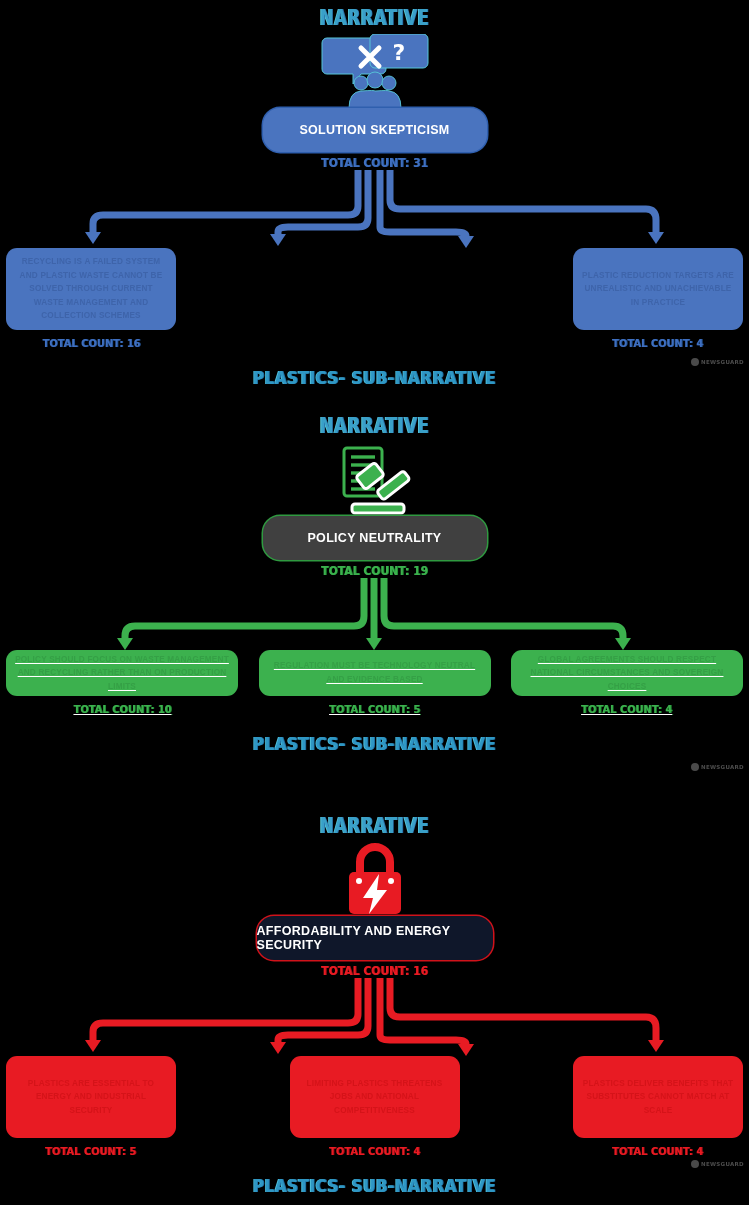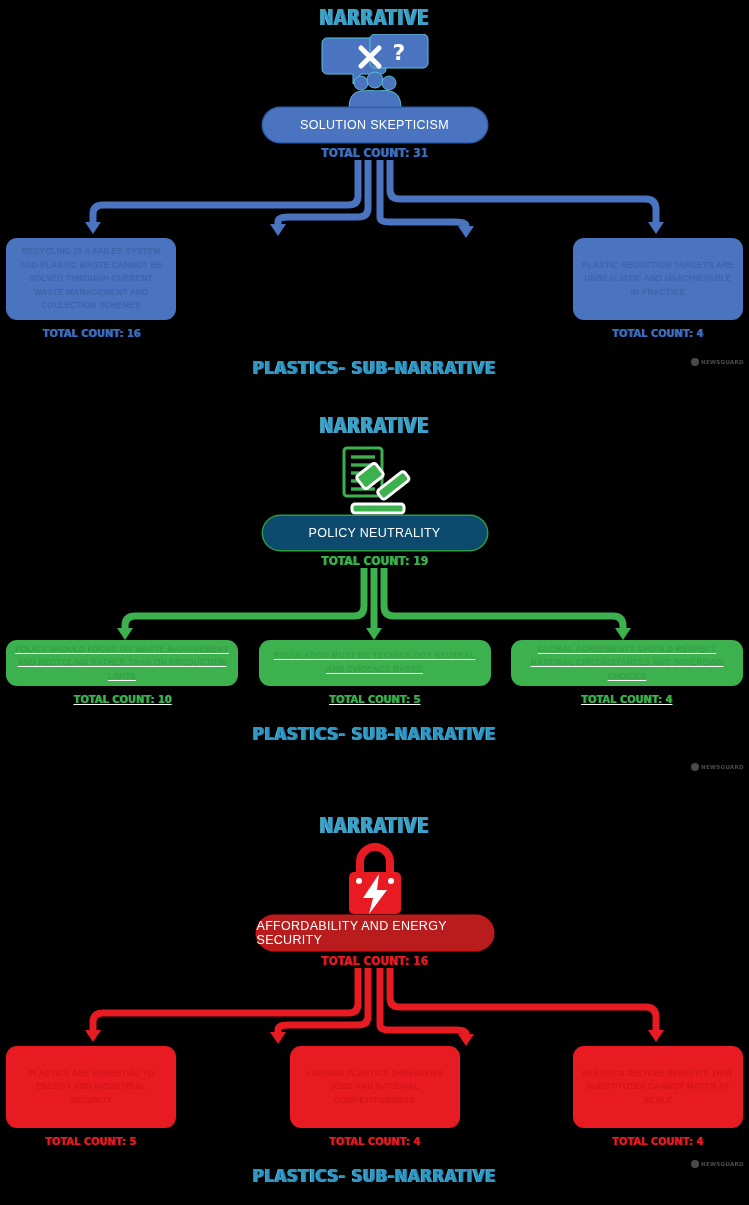--- a/index.html
+++ b/index.html
@@ -26,30 +26,30 @@
     text-shadow:1px 0 0 #2a6fa8, -1px 0 0 #57c6d8;
     padding-top:6px;
     font-family:"DejaVu Sans", sans-serif;
   }
 
   .icon-wrap{display:flex;justify-content:center;align-items:flex-end;height:78px;}
 
   .root-node{
     margin:0 auto;
     width:224px;
-    height:34px;
+    height:44px;
     border-radius:17px;
     display:flex;align-items:center;justify-content:center;
-    font-size:12.5px;font-weight:normal;letter-spacing:0.3px;
+    font-size:12.5px;font-weight:bold;letter-spacing:0.3px;
     color:#ffffff;
     position:relative;z-index:4;
   }
   .root-node.blue{background:#4a74bf;box-shadow:0 0 0 1.5px #2f5fae;}
-  .root-node.green{background:#0c4a6e;box-shadow:0 0 0 1.5px #2f9a40;}
-  .root-node.red{background:#b91c1c;width:236px;box-shadow:0 0 0 1.5px #d0121a;}
+  .root-node.green{background:#404040;box-shadow:0 0 0 1.5px #2f9a40;}
+  .root-node.red{background:#0f172a;width:236px;box-shadow:0 0 0 1.5px #d0121a;}
 
   .root-count{
     text-align:center;
     font-size:12px;font-weight:bold;
     transform:scaleX(0.9);
     font-family:"DejaVu Sans", sans-serif;
     margin-top:4px;
     letter-spacing:0px;
   }
   .root-count.blue{color:#3f6fc0;text-shadow:1px 0 0 #23518f;}

